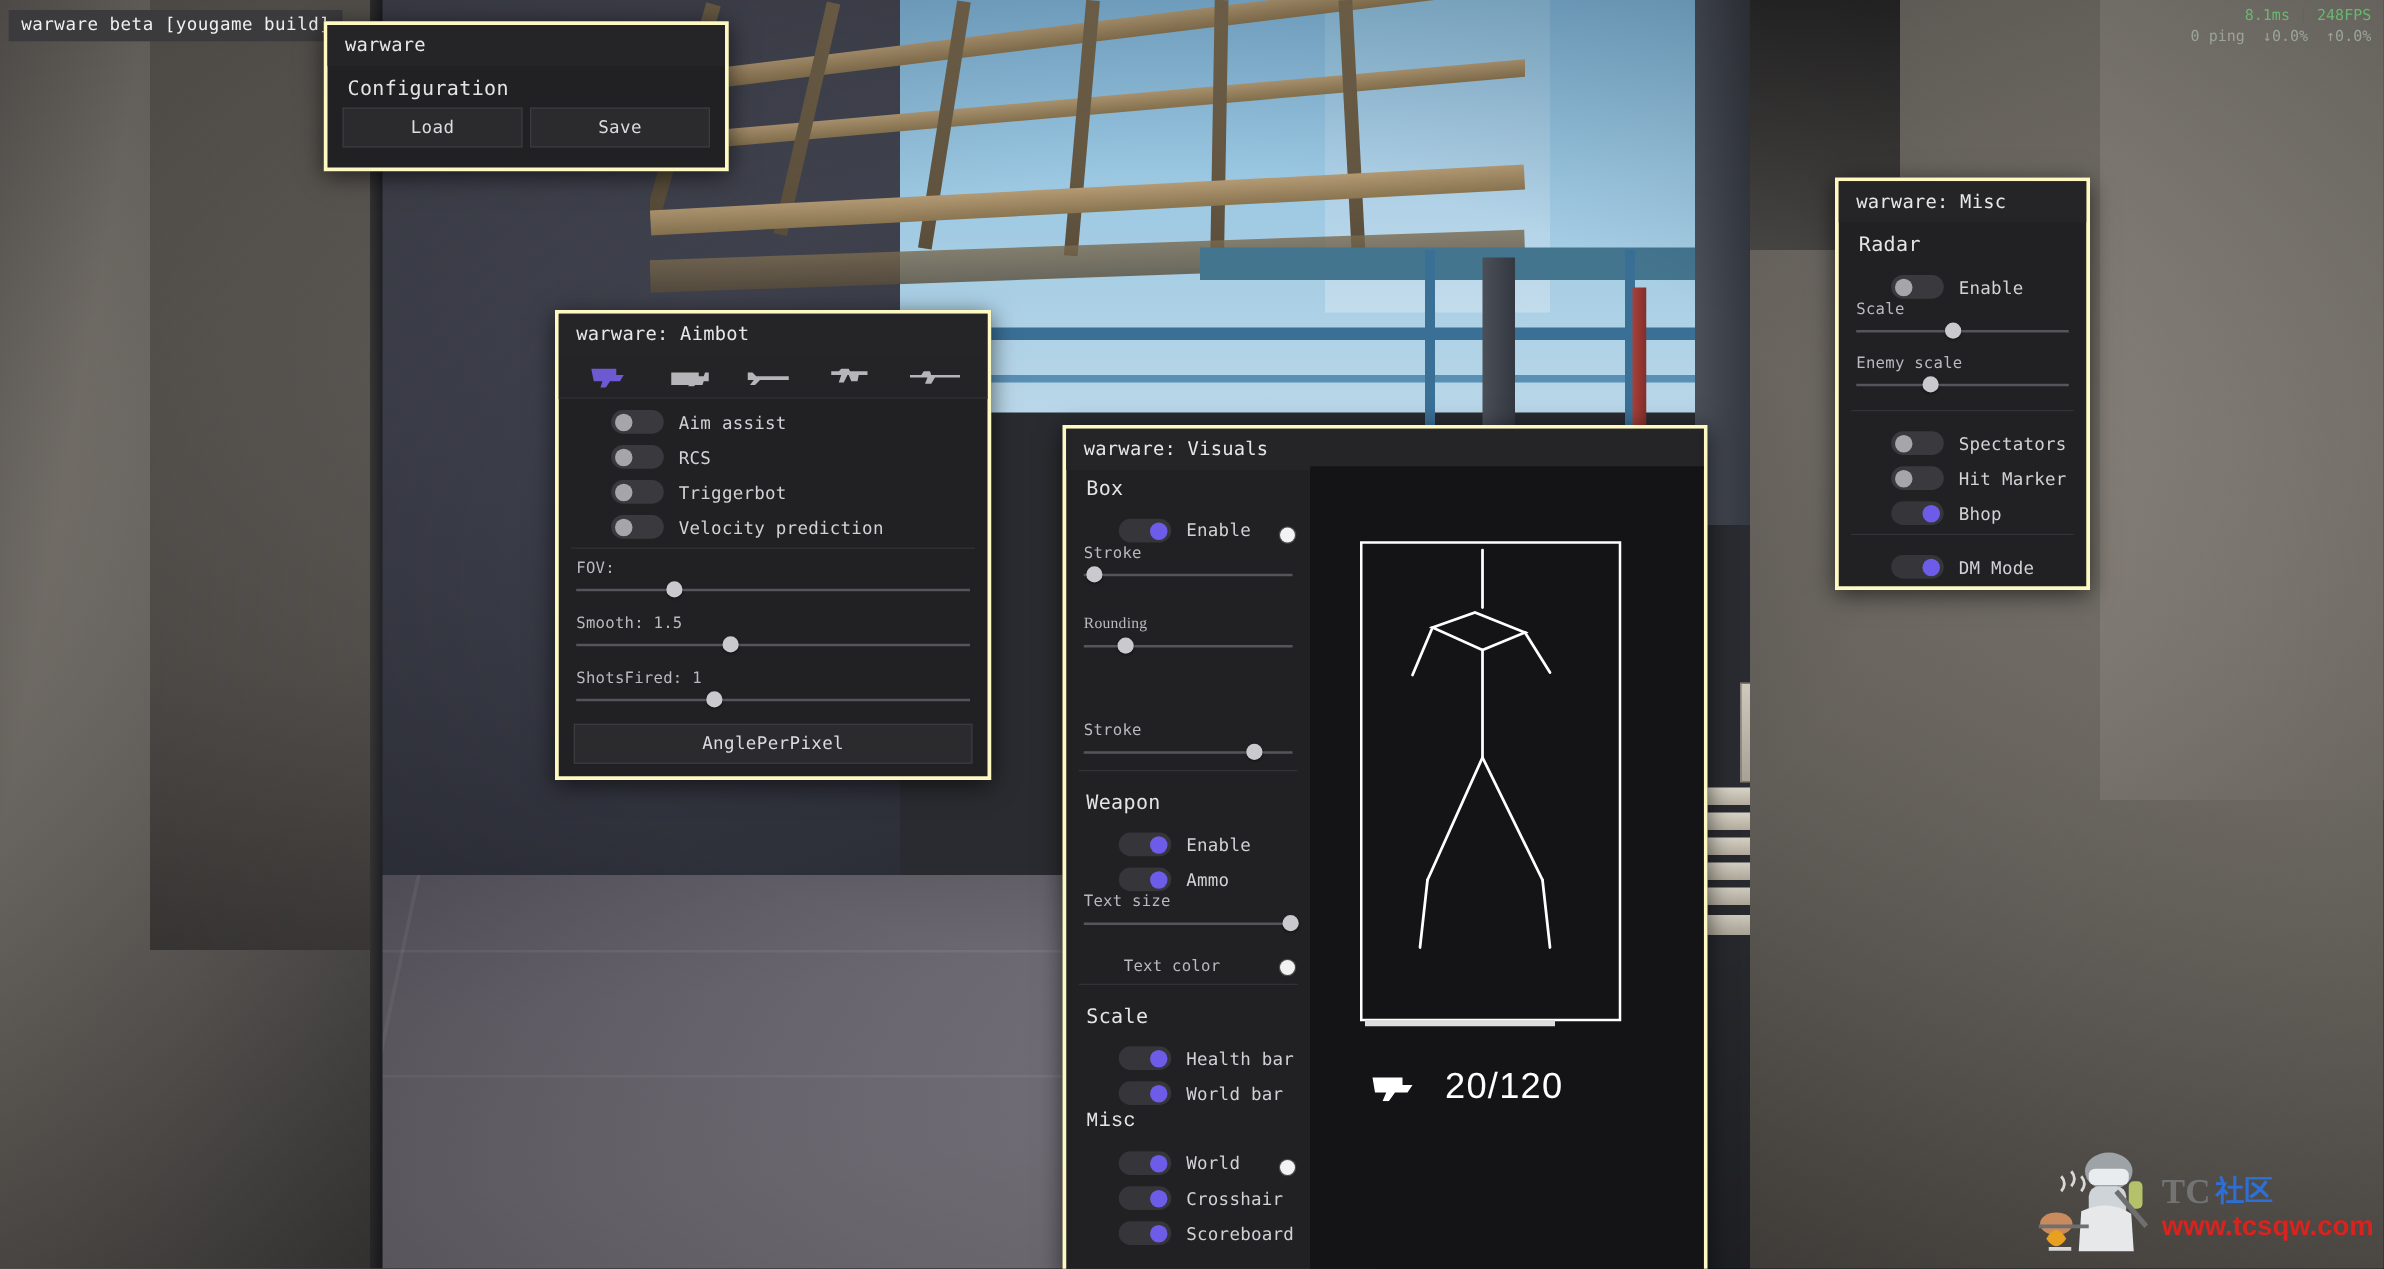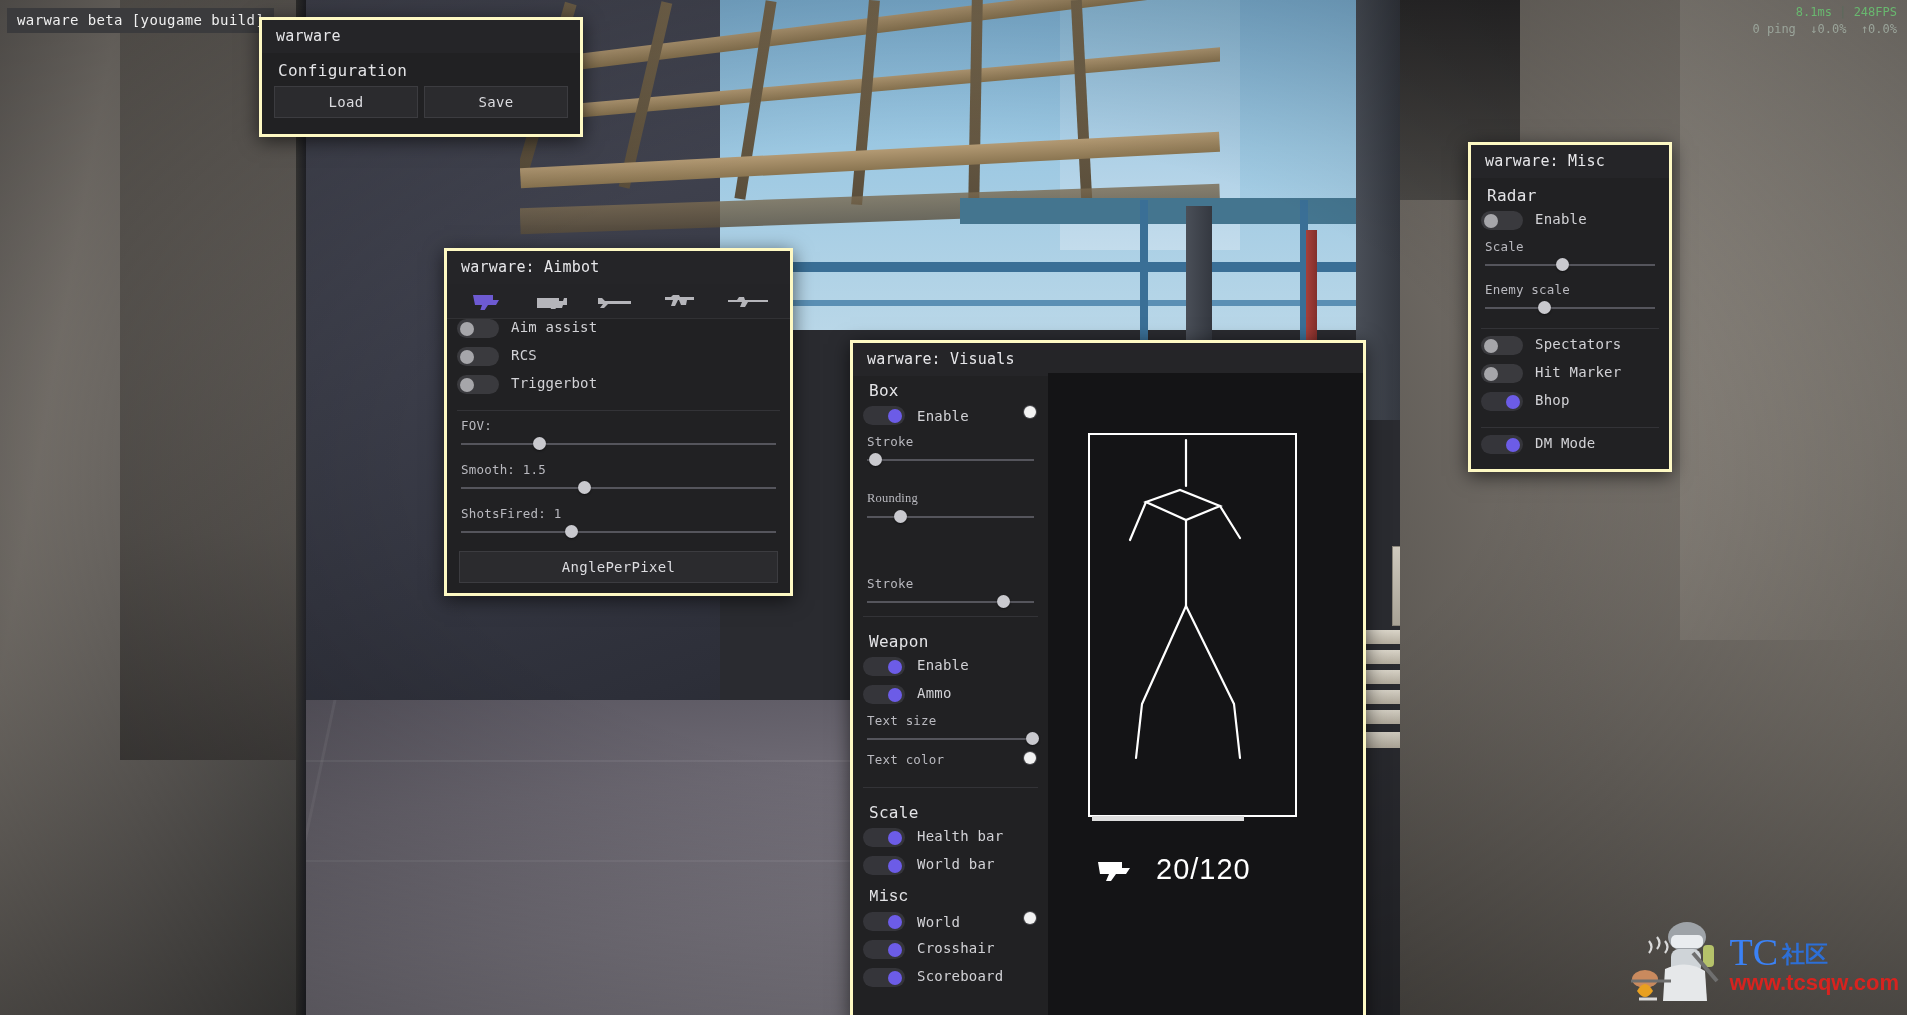--- a/index.html
+++ b/index.html
@@ -63,21 +63,21 @@
     background:radial-gradient(ellipse at 50% 45%,rgba(0,0,0,0) 40%,rgba(0,0,0,.45) 100%);}
 
   
   .win{position:absolute;background:#212123;border:3px solid #fef9c3;
        box-shadow:0 4px 18px rgba(0,0,0,.6);color:#d8d8da;}
   .win-title{padding:7px 12px 8px 14px;font-size:15px;color:#e7e7ea;
     background:#252528;letter-spacing:.2px;}
   .win-body{padding:0 0 6px 0;}
 
   .sect{font-size:16px;color:#e4e4e7;padding:8px 0 6px 16px;letter-spacing:.3px;}
-  .row{display:flex;align-items:flex-start;height:28px;padding-left:10px;}
+  .row{display:flex;align-items:flex-end;height:28px;padding-left:10px;margin-left:32px;}
   .lbl{font-size:14px;color:#d2d2d6;margin-left:12px;letter-spacing:.2px;}
   .lbl-sm{font-size:12.5px;color:#b9b9bf;letter-spacing:.2px;}
 
   
   .tg{width:42px;height:19px;border-radius:10px;background:#3a3a3e;position:relative;flex:0 0 auto;}
   .tg .kn{position:absolute;top:2.5px;width:14px;height:14px;border-radius:50%;background:#9a9a9e;}
   .tg.off .kn{left:3px;background:#a6a6aa;}
   .tg.on{background:#35353a;}
   .tg.on .kn{left:25px;background:#6c5ce7;}
 
@@ -122,21 +122,21 @@
   #misc{left:1468px;top:142px;width:198px;}
 
   
   #fps{position:absolute;right:10px;top:4px;text-align:right;line-height:17px;}
   #fps .l1{font-size:12px;color:#69b86f;}
   #fps .l2{font-size:12px;color:#9aa49a;}
   #fps .sep{color:#5a6a5a;}
 
   
   #wmk{position:absolute;right:8px;bottom:4px;display:flex;align-items:center;gap:6px;}
-  #wmk .tc{color:#3b82f6;font-size:38px;font-weight:normal;font-family:"Liberation Serif",serif;line-height:.95;}
+  #wmk .tc{color:#737373;font-size:28px;font-weight:bold;font-family:"Liberation Serif",serif;line-height:.95;}
   #wmk .cn{color:#2d6fd6;font-size:23px;font-weight:bold;font-family:"Liberation Sans",sans-serif;}
   #wmk .url{color:#d8231f;font-size:22px;font-weight:bold;font-family:"Liberation Sans",sans-serif;}
 </style>
 </head>
 <body>
 
 <div id="scene">
   <div class="sky"></div>
   <div class="sky2"></div>
 
@@ -260,20 +260,26 @@
       <div class="tg off">
           <div class="kn"></div>
         </div>
       <span class="lbl">RCS</span>
     </div>
     <div class="row">
       <div class="tg off">
           <div class="kn"></div>
         </div>
       <span class="lbl">Triggerbot</span>
+    </div>
+    <div class="row">
+      <div class="tg off">
+          <div class="kn"></div>
+        </div>
+      <span class="lbl">Velocity prediction</span>
     </div>
 
     <div class="divider"></div>
 
     <div class="sl-wrap">
       <div class="lbl-sm">FOV:</div>
       <div class="sl">
         <div class="track"></div>
           <div class="kn" style="left:23%"></div>
       </div>

